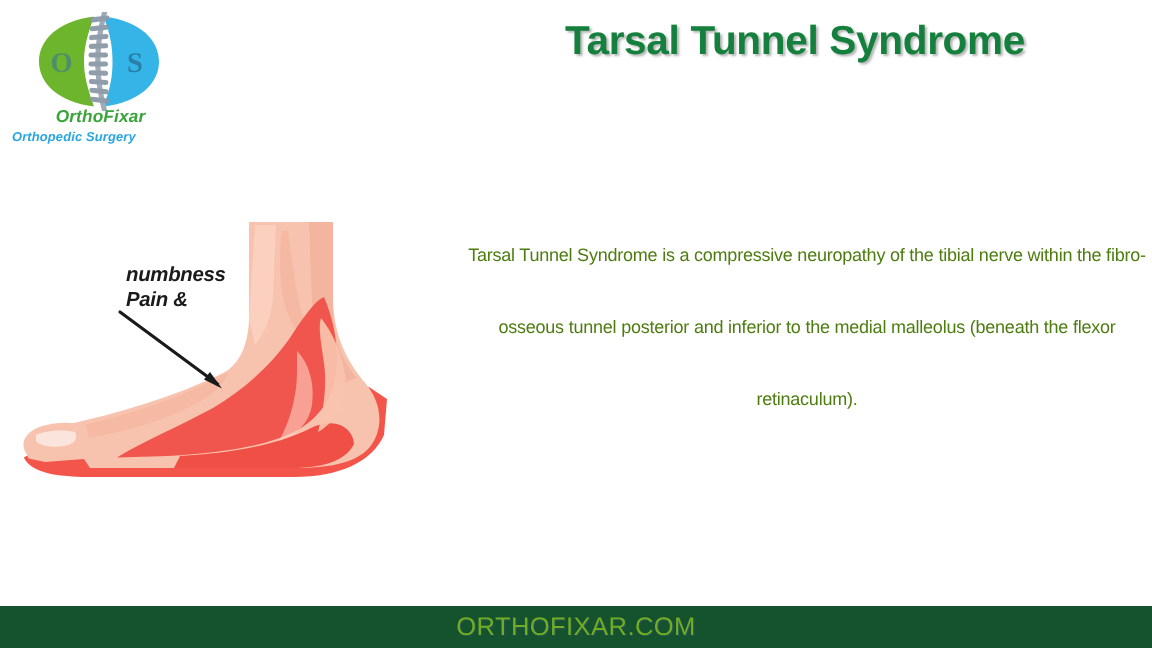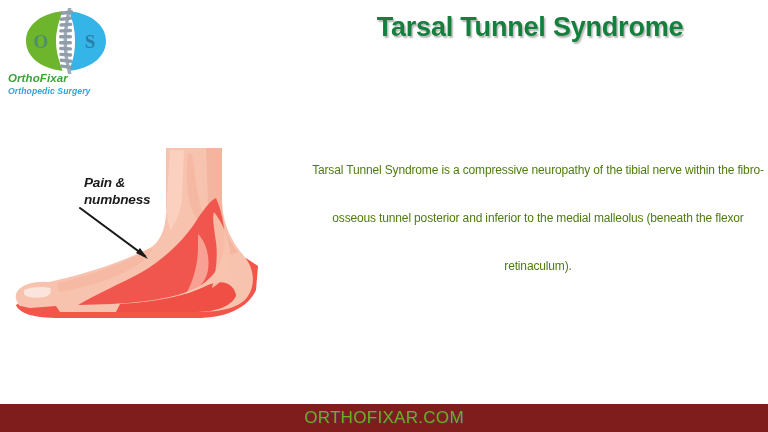--- a/index.html
+++ b/index.html
@@ -33,20 +33,21 @@
     left: 8px;
     top: 4px;
     width: 100px;
     height: 66px;
   }
   .logo-wordmark {
     position: absolute;
     left: 0px;
     top: 68px;
     width: 118px;
+    text-align: center;
     font-size: 11.5px;
     font-weight: bold;
     font-style: italic;
     color: #3aa43a;
     letter-spacing: 0.1px;
     line-height: 13px;
   }
   .logo-subtext {
     position: absolute;
     left: 0px;
@@ -111,21 +112,21 @@
     letter-spacing: -0.2px;
   }
 
   
   .footer {
     position: absolute;
     left: 0px;
     bottom: 0px;
     width: 768px;
     height: 28px;
-    background: #7f1d1d;
+    background: #14532d;
     display: flex;
     align-items: center;
     justify-content: center;
   }
   .footer-text {
     font-size: 17px;
     color: #70ad22;
     letter-spacing: 0.3px;
     text-shadow: 0.8px 0.8px 1px rgba(60,80,130,0.55);
   }
@@ -227,21 +228,21 @@
       <path d="M16 167 C20 174 32 177 52 176 L60 174 L56 168 L30 170 Z" fill="#f4554a"></path>
 
       <g>
         <line x1="80" y1="70" x2="145" y2="118" stroke="#1a1a1a" stroke-width="2.1" stroke-linecap="round"></line>
         <path d="M148 121 L136 115 L140 110 Z" fill="#1a1a1a"></path>
       </g>
     </svg>
   </div>
 
   <div class="callout">
+    <div>numbness</div>
     <div>Pain &amp;</div>
-    <div>numbness</div>
   </div>
 
   <div class="footer">
     <span class="footer-text">ORTHOFIXAR.COM</span>
   </div>
 
 </div>
 
 </body></html>

